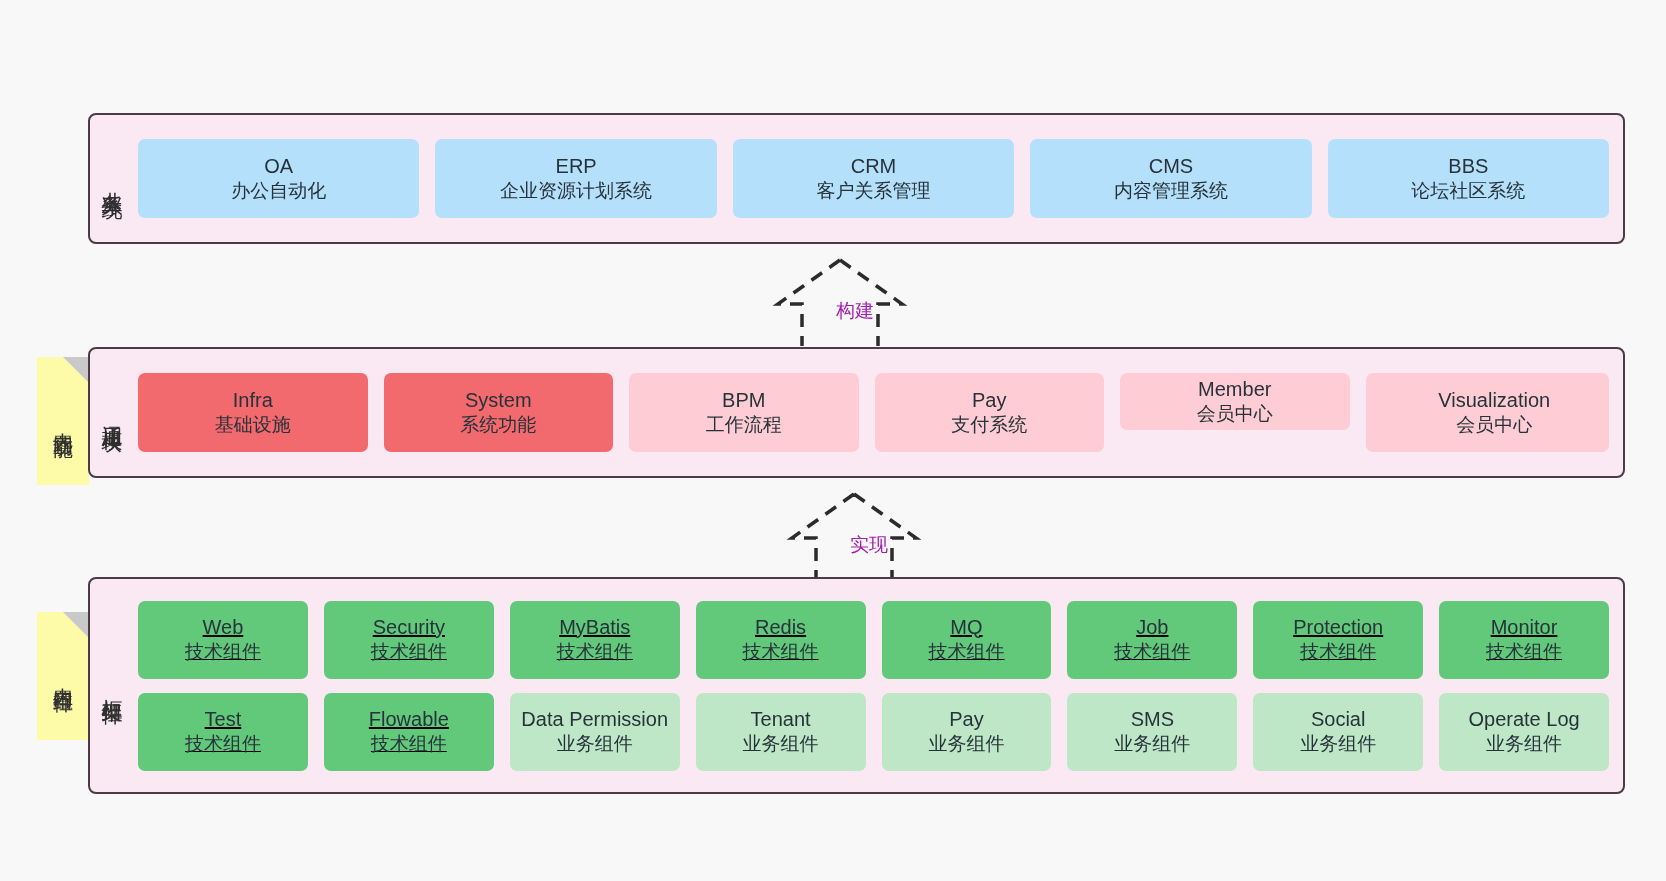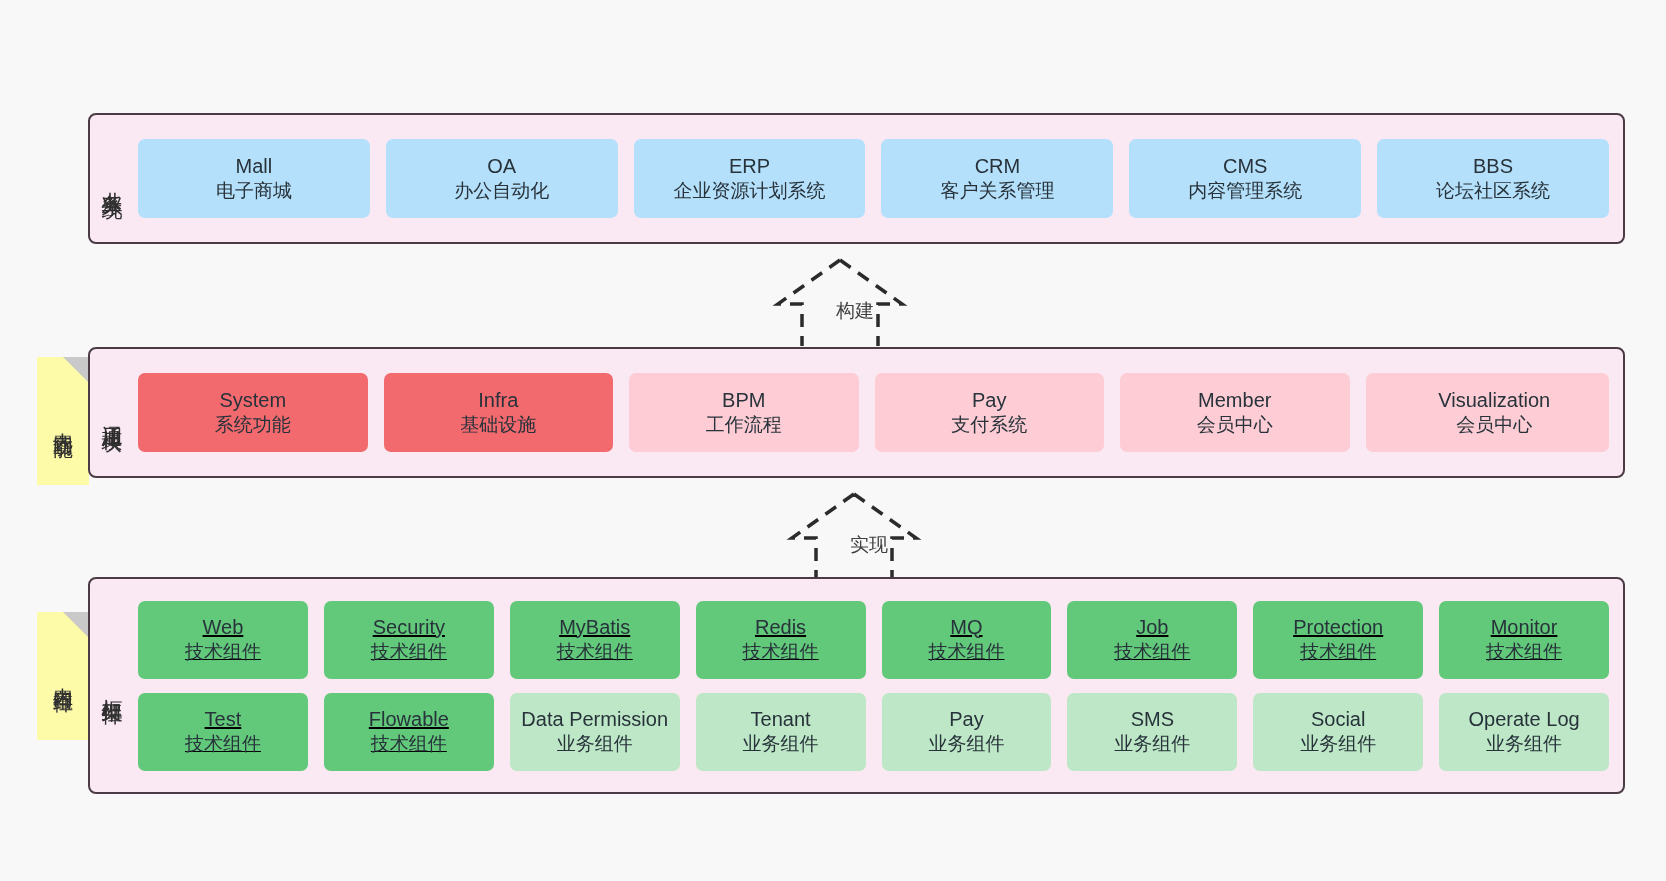--- a/index.html
+++ b/index.html
@@ -107,39 +107,35 @@
     width: 160px;
     height: 92px;
   }
   .connector svg { position: absolute; left: 0; top: 0; overflow: visible; }
   .connector .conn-label {
     position: absolute;
     left: 50%;
     top: 42px;
     transform: translateX(-4px);
     font-size: 19px;
-    color: #404040;
+    color: #a21caf;
     background: transparent;
     white-space: nowrap;
     user-select: none;
   }
 </style>
 </head>
 <body>
 
 <div id="canvas">
 
   <div class="band" style="left:88px; top:113px; width:1537px; height:131px;">
     <div class="band-label">业务系统</div>
     <div class="band-body">
       <div class="row" id="business-row">
-          <div class="cell c-blue" style="height: 79px;">
-            <div class="t1">Mall</div>
-            <div class="t2">电子商城</div>
-          </div>
           <div class="cell c-blue" style="height: 79px;">
             <div class="t1">OA</div>
             <div class="t2">办公自动化</div>
           </div>
           <div class="cell c-blue" style="height: 79px;">
             <div class="t1">ERP</div>
             <div class="t2">企业资源计划系统</div>
           </div>
           <div class="cell c-blue" style="height: 79px;">
             <div class="t1">CRM</div>
@@ -167,36 +163,36 @@
   <div class="note" style="left:37px; top:357px; width:52px; height:128px;">
     <span class="fold"></span>
     <span class="note-text">内置功能</span>
   </div>
 
   <div class="band" style="left:88px; top:347px; width:1537px; height:131px;">
     <div class="band-label">通用模块</div>
     <div class="band-body">
       <div class="row" id="modules-row">
           <div class="cell c-red" style="height: 79px;">
+            <div class="t1">Infra</div>
+            <div class="t2">基础设施</div>
+          </div>
+          <div class="cell c-red" style="height: 79px;">
             <div class="t1">System</div>
             <div class="t2">系统功能</div>
-          </div>
-          <div class="cell c-red" style="height: 79px;">
-            <div class="t1">Infra</div>
-            <div class="t2">基础设施</div>
           </div>
           <div class="cell c-pink" style="height: 79px;">
             <div class="t1">BPM</div>
             <div class="t2">工作流程</div>
           </div>
           <div class="cell c-pink" style="height: 79px;">
             <div class="t1">Pay</div>
             <div class="t2">支付系统</div>
           </div>
-          <div class="cell c-pink" style="height: 79px;">
+          <div class="cell c-pink" style="height: 57px;">
             <div class="t1">Member</div>
             <div class="t2">会员中心</div>
           </div>
           <div class="cell c-pink" style="height: 79px; padding-left: 20px;">
             <div class="t1">Visualization</div>
             <div class="t2">会员中心</div>
           </div>
         </div>
     </div>
   </div>

